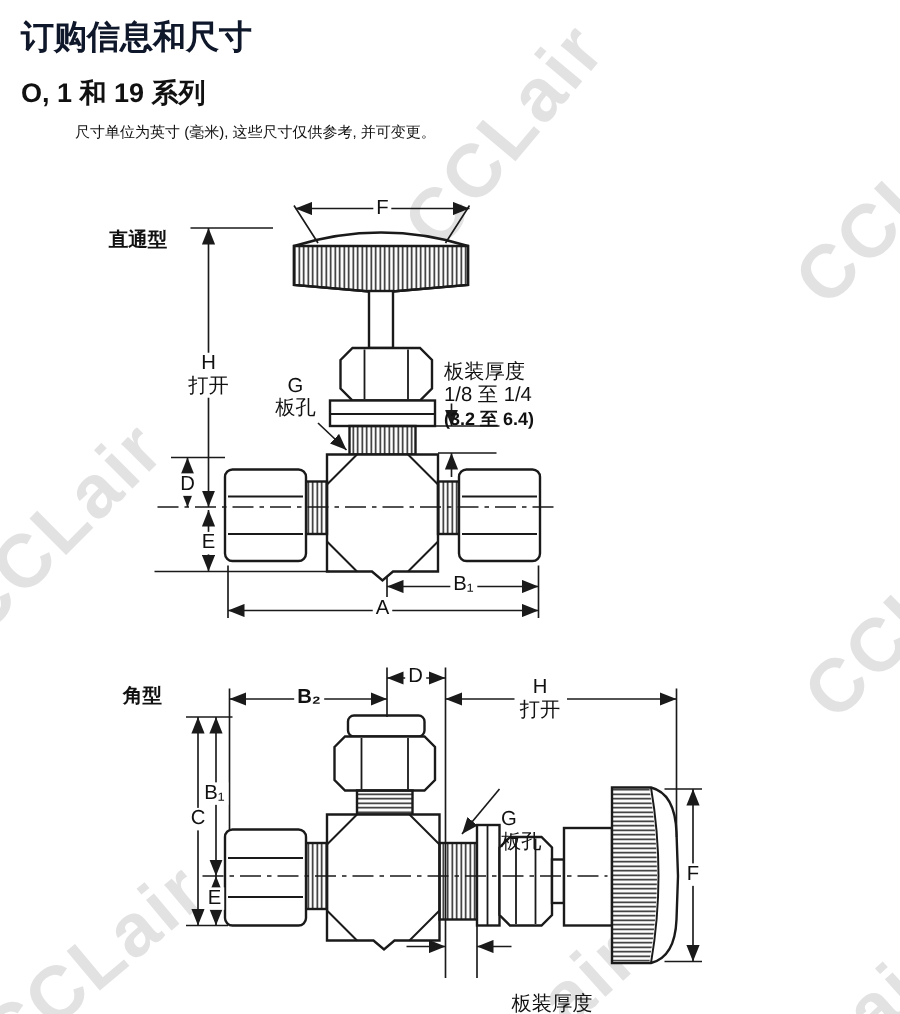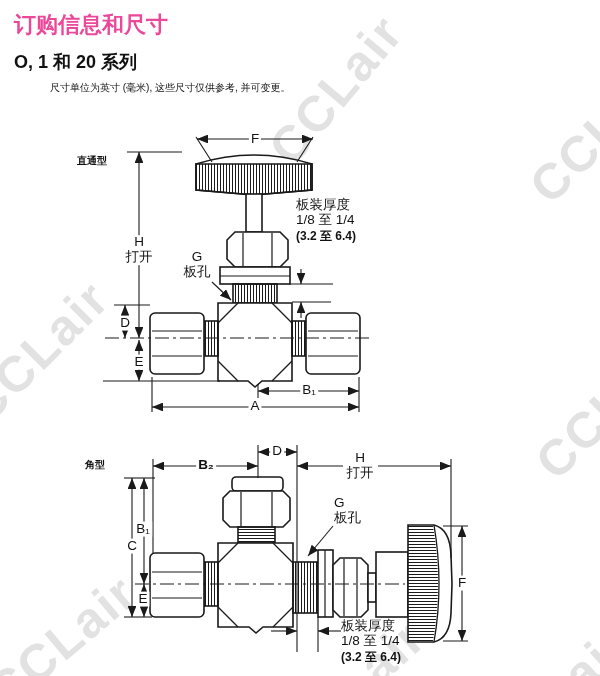--- a/index.html
+++ b/index.html
@@ -2,48 +2,48 @@
 <html><head>
 <meta charset="utf-8">
 <style>
   html,body{margin:0;padding:0;}
   #page{position:relative;width:600px;height:676px;background:#ffffff;overflow:hidden;
         font-family:"Liberation Sans",sans-serif;color:#111;}
   .wm{position:absolute;z-index:0;font-weight:bold;font-size:50px;letter-spacing:2px;
       color:#e2e2e2;transform:translate(-50%,-50%) rotate(-45deg);white-space:nowrap;
       user-select:none;}
   #page-title{position:absolute;left:14px;top:10px;z-index:3;font-weight:bold;
-      font-size:22px;color:#ec4899;}
+      font-size:22px;color:#0f172a;}
   #series-heading{position:absolute;left:14px;top:50px;z-index:3;font-weight:bold;
       font-size:18px;color:#111;}
   #units-note{position:absolute;left:14px;top:81px;z-index:3;font-size:10px;color:#111;margin-left:36px;}
   svg.draw{position:absolute;left:0;top:0;z-index:1;}
   .lbl{position:absolute;z-index:3;transform:translate(-50%,-50%);
        font-size:13.5px;line-height:1.1;color:#111;white-space:nowrap;text-align:center;}
   .bg{background:#fff;padding:0 2px;}
-  .type-lbl{font-weight:bold;font-size:10px;font-family:Liberation Serif, serif;}
-  .block{transform:none;text-align:left;}
+  .type-lbl{font-weight:bold;font-size:13px;font-family:Liberation Serif, serif;}
+  .block{transform:none;text-align:left;margin-top:43px;}
   .pnote{font-size:13.5px;line-height:1.14;}
   .pnote .small{font-size:12px;font-weight:bold;}
 </style>
 </head>
 <body>
 
 <div id="page">
 
   <div class="wm" style="left:336px;top:90px;transform:translate(-50%,-50%) rotate(-50deg);">CCLair</div>
   <div class="wm" style="left:38px;top:352px;">CCLair</div>
   <div class="wm" style="left:601px;top:132px;">CCLair</div>
   <div class="wm" style="left:607px;top:408px;">CCLair</div>
   <div class="wm" style="left:62px;top:642px;transform:translate(-50%,-50%) rotate(-40deg);">CCLair</div>
   <div class="wm" style="left:352px;top:688px;transform:translate(-50%,-50%) rotate(-42deg);">CCLair</div>
   <div class="wm" style="left:556px;top:696px;transform:translate(-50%,-50%) rotate(-42deg);">CCLair</div>
 
   <div id="page-title">订购信息和尺寸</div>
-  <div id="series-heading">O, 1 和 20 系列</div>
+  <div id="series-heading">O, 1 和 19 系列</div>
   <div id="units-note">尺寸单位为英寸 (毫米), 这些尺寸仅供参考, 并可变更。</div>
 
   <svg class="draw" width="600" height="676" viewBox="0 0 600 676">
     <defs>
       <pattern id="vh" width="3" height="8" patternUnits="userSpaceOnUse">
         <path d="M1.5,0 V8" stroke="#1a1a1a" stroke-width="1"></path>
       </pattern>
       <pattern id="hh" width="8" height="3" patternUnits="userSpaceOnUse">
         <path d="M0,1.5 H8" stroke="#1a1a1a" stroke-width="1"></path>
       </pattern>

